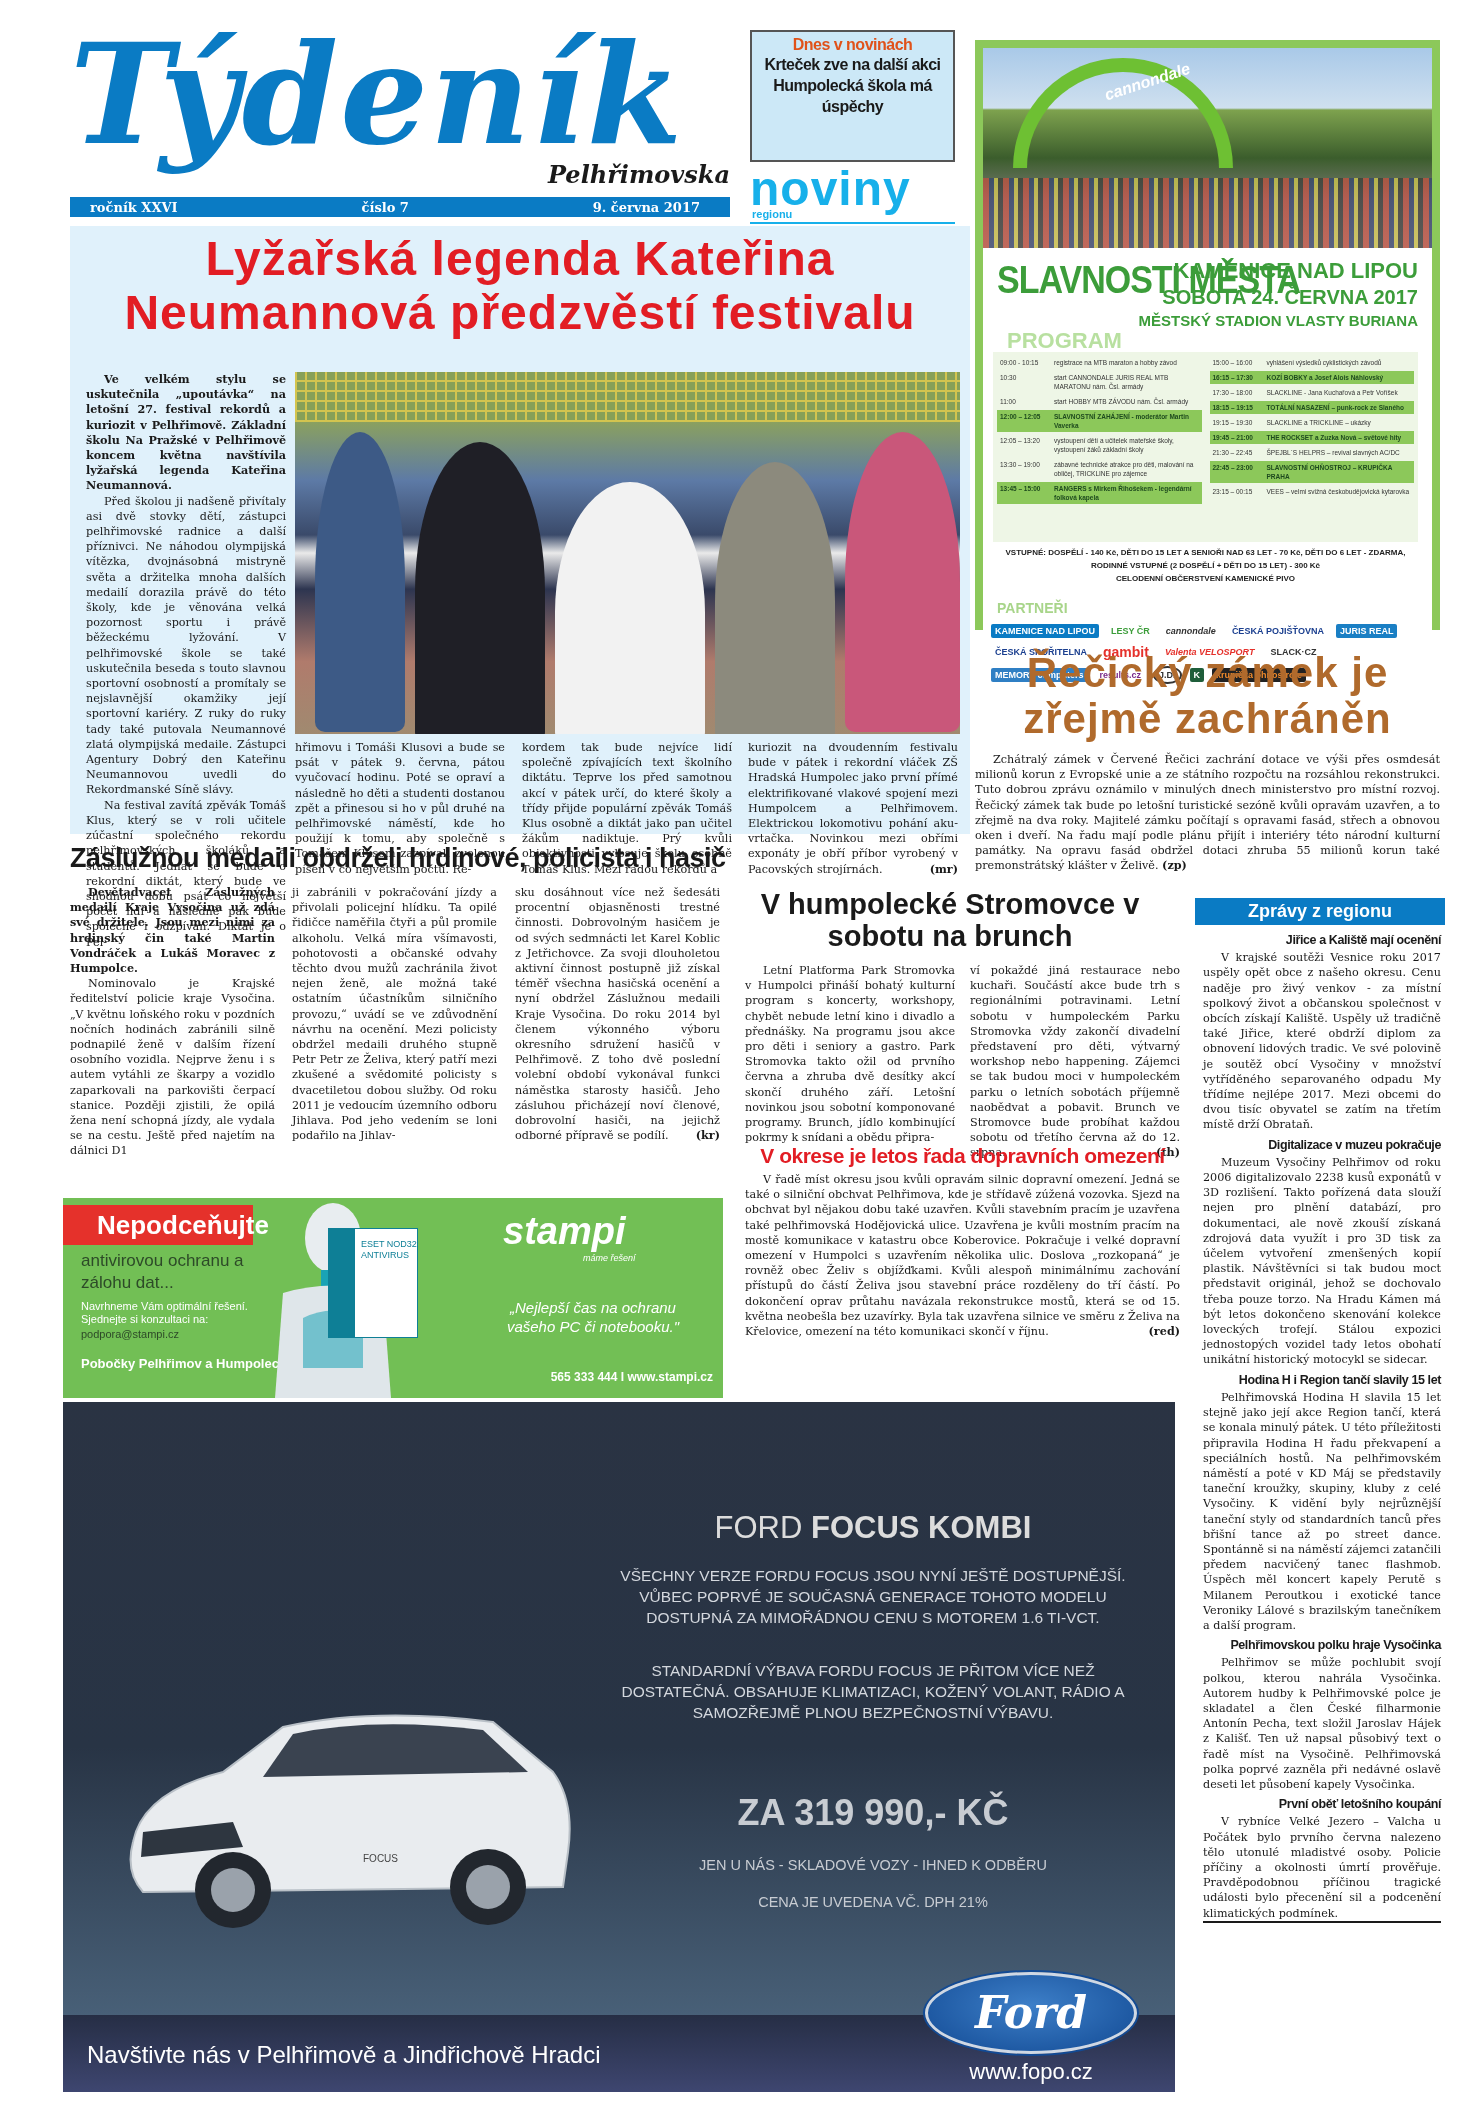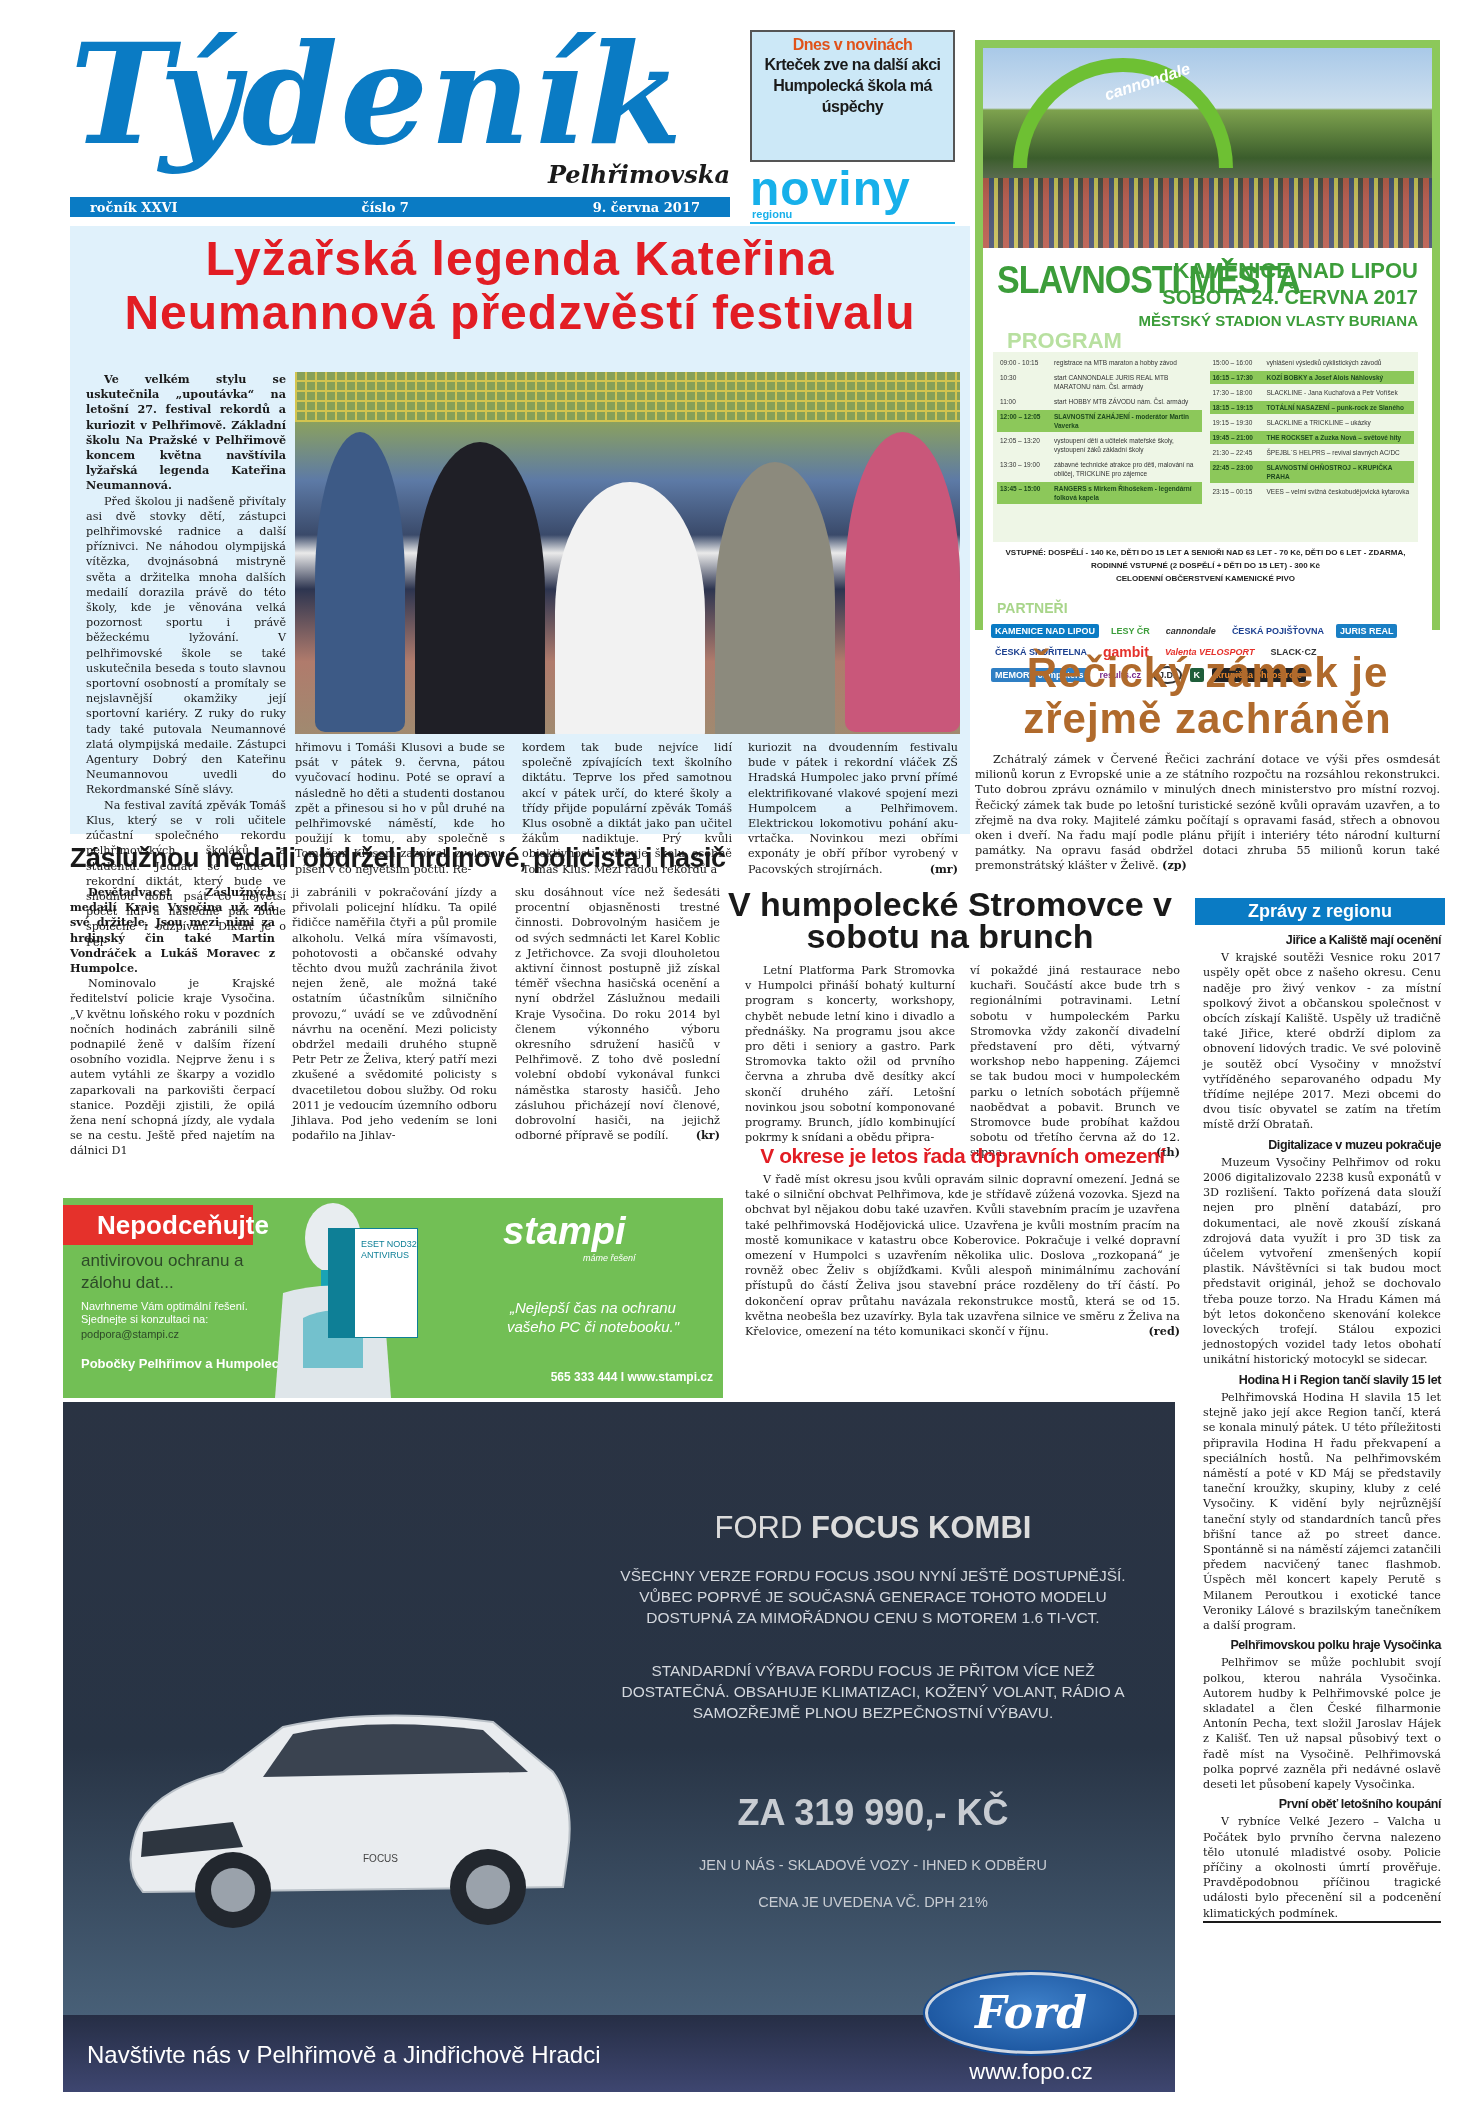--- a/index.html
+++ b/index.html
@@ -75,21 +75,21 @@
   #stampi-branches { position: absolute; left: 18px; top: 158px; font-family: "Liberation Sans", sans-serif; font-weight: bold; font-size: 13px; color: #fff; }
   #stampi-robot { position: absolute; left: 200px; top: 0; width: 150px; height: 200px; }
   #stampi-box { position: absolute; left: 265px; top: 30px; width: 90px; height: 110px; background: linear-gradient(90deg, #0e7f96 0 30%, #ffffff 30%); border: 1px solid #0e7f96; }
   #stampi-box span { position: absolute; left: 32px; top: 10px; font-family: "Liberation Sans", sans-serif; font-size: 9px; color: #0e7f96; line-height: 11px; }
   #stampi-logo { position: absolute; left: 440px; top: 12px; font-family: "Liberation Sans", sans-serif; font-style: italic; font-weight: bold; font-size: 38px; color: #fff; }
   #stampi-slogan { position: absolute; left: 520px; top: 55px; font-family: "Liberation Sans", sans-serif; font-style: italic; font-size: 9px; color: #fff; }
   #stampi-quote { position: absolute; left: 430px; top: 100px; width: 200px; text-align: center; font-family: "Liberation Sans", sans-serif; font-style: italic; font-size: 15px; line-height: 19px; color: #fff; }
   #stampi-contact { position: absolute; left: 420px; top: 172px; width: 230px; text-align: right; font-family: "Liberation Sans", sans-serif; font-weight: bold; font-size: 12px; color: #fff; }
 
   
-  #strom-head { left: 720px; top: 888px; width: 460px; text-align: center; font-family: "Liberation Sans", sans-serif; font-weight: 900; font-size: 34px; line-height: 32px; color: #1a1a1a; }
+  #strom-head { left: 720px; top: 888px; width: 460px; text-align: center; font-family: "Liberation Sans", sans-serif; font-weight: 900; font-size: 29px; line-height: 32px; color: #1a1a1a; }
   #strom-col1 { left: 745px; top: 963px; width: 210px; }
   #strom-col2 { left: 970px; top: 963px; width: 210px; }
 
   
   #traffic-head { left: 745px; top: 1143px; width: 435px; text-align: center; font-family: "Liberation Sans", sans-serif; font-weight: bold; font-size: 21px; line-height: 26px; color: #e21d24; letter-spacing: -0.5px; }
   #traffic-text { left: 745px; top: 1172px; width: 435px; }
 
   
   #side-head { left: 1195px; top: 898px; width: 250px; height: 27px; background: #0a7bc4; color: #fff; text-align: center; font-family: "Liberation Sans", sans-serif; font-weight: bold; font-size: 18px; line-height: 27px; }
   #side-col { left: 1203px; top: 928px; width: 238px; }

